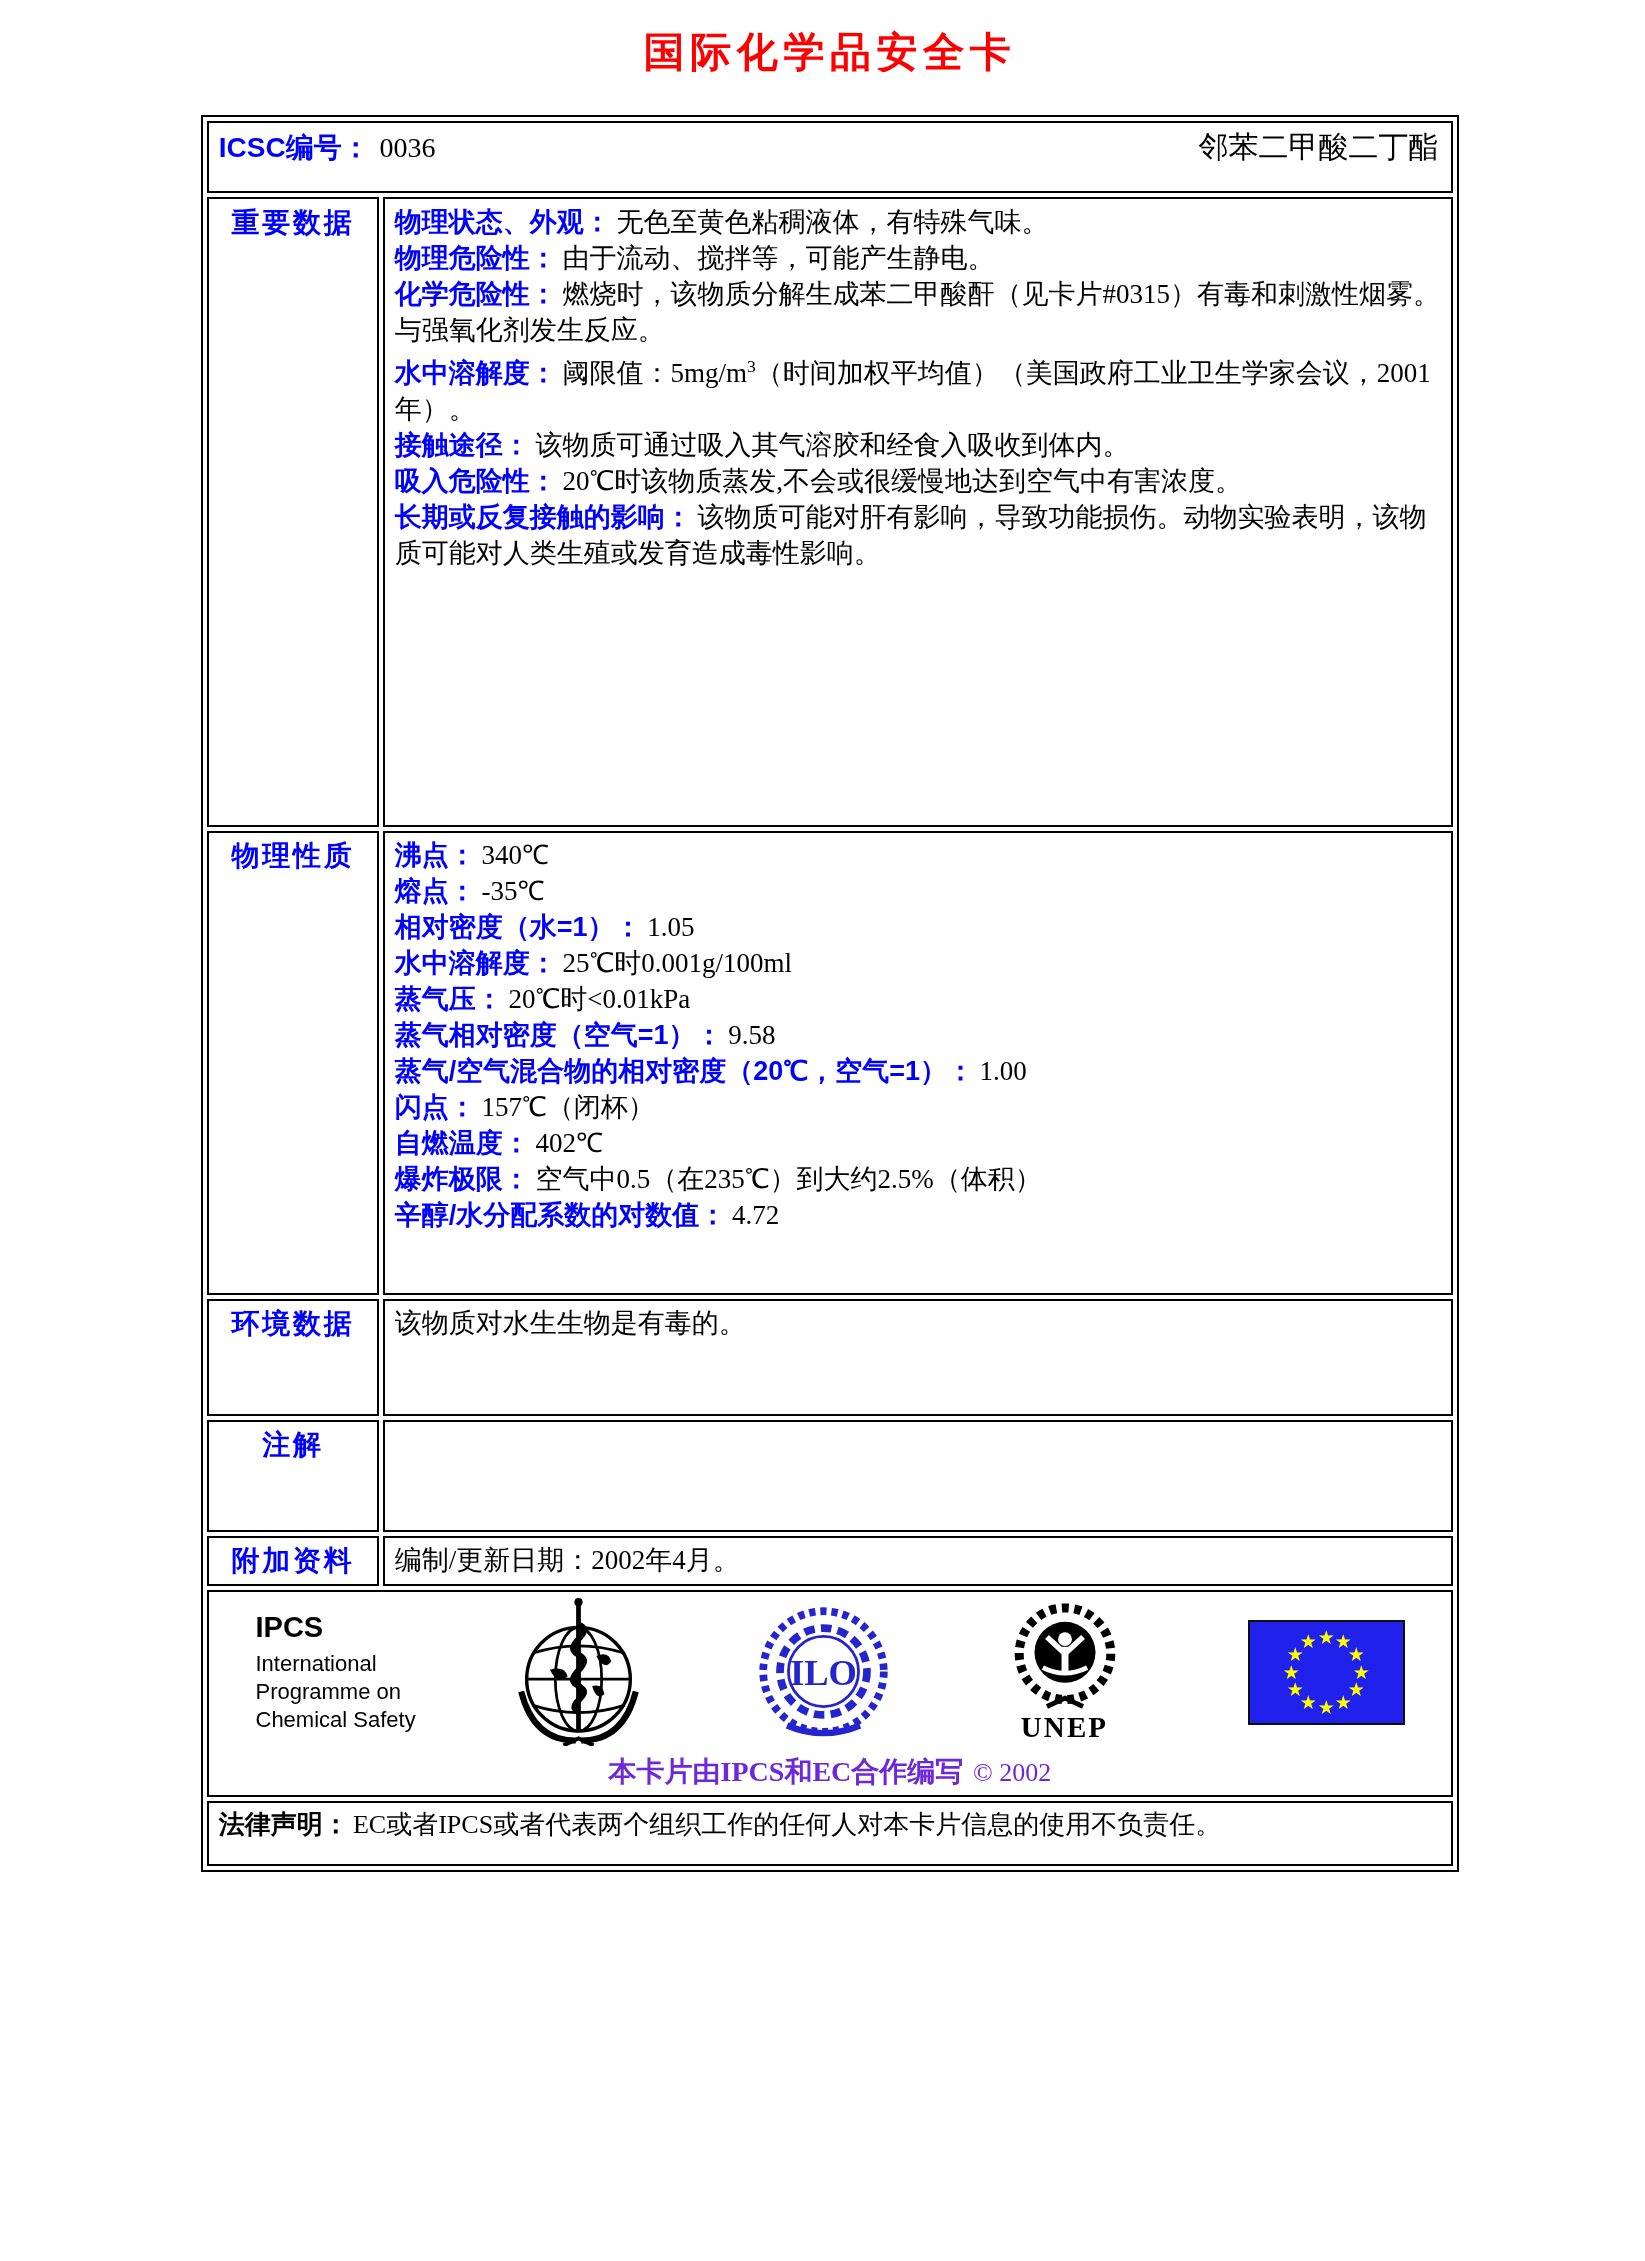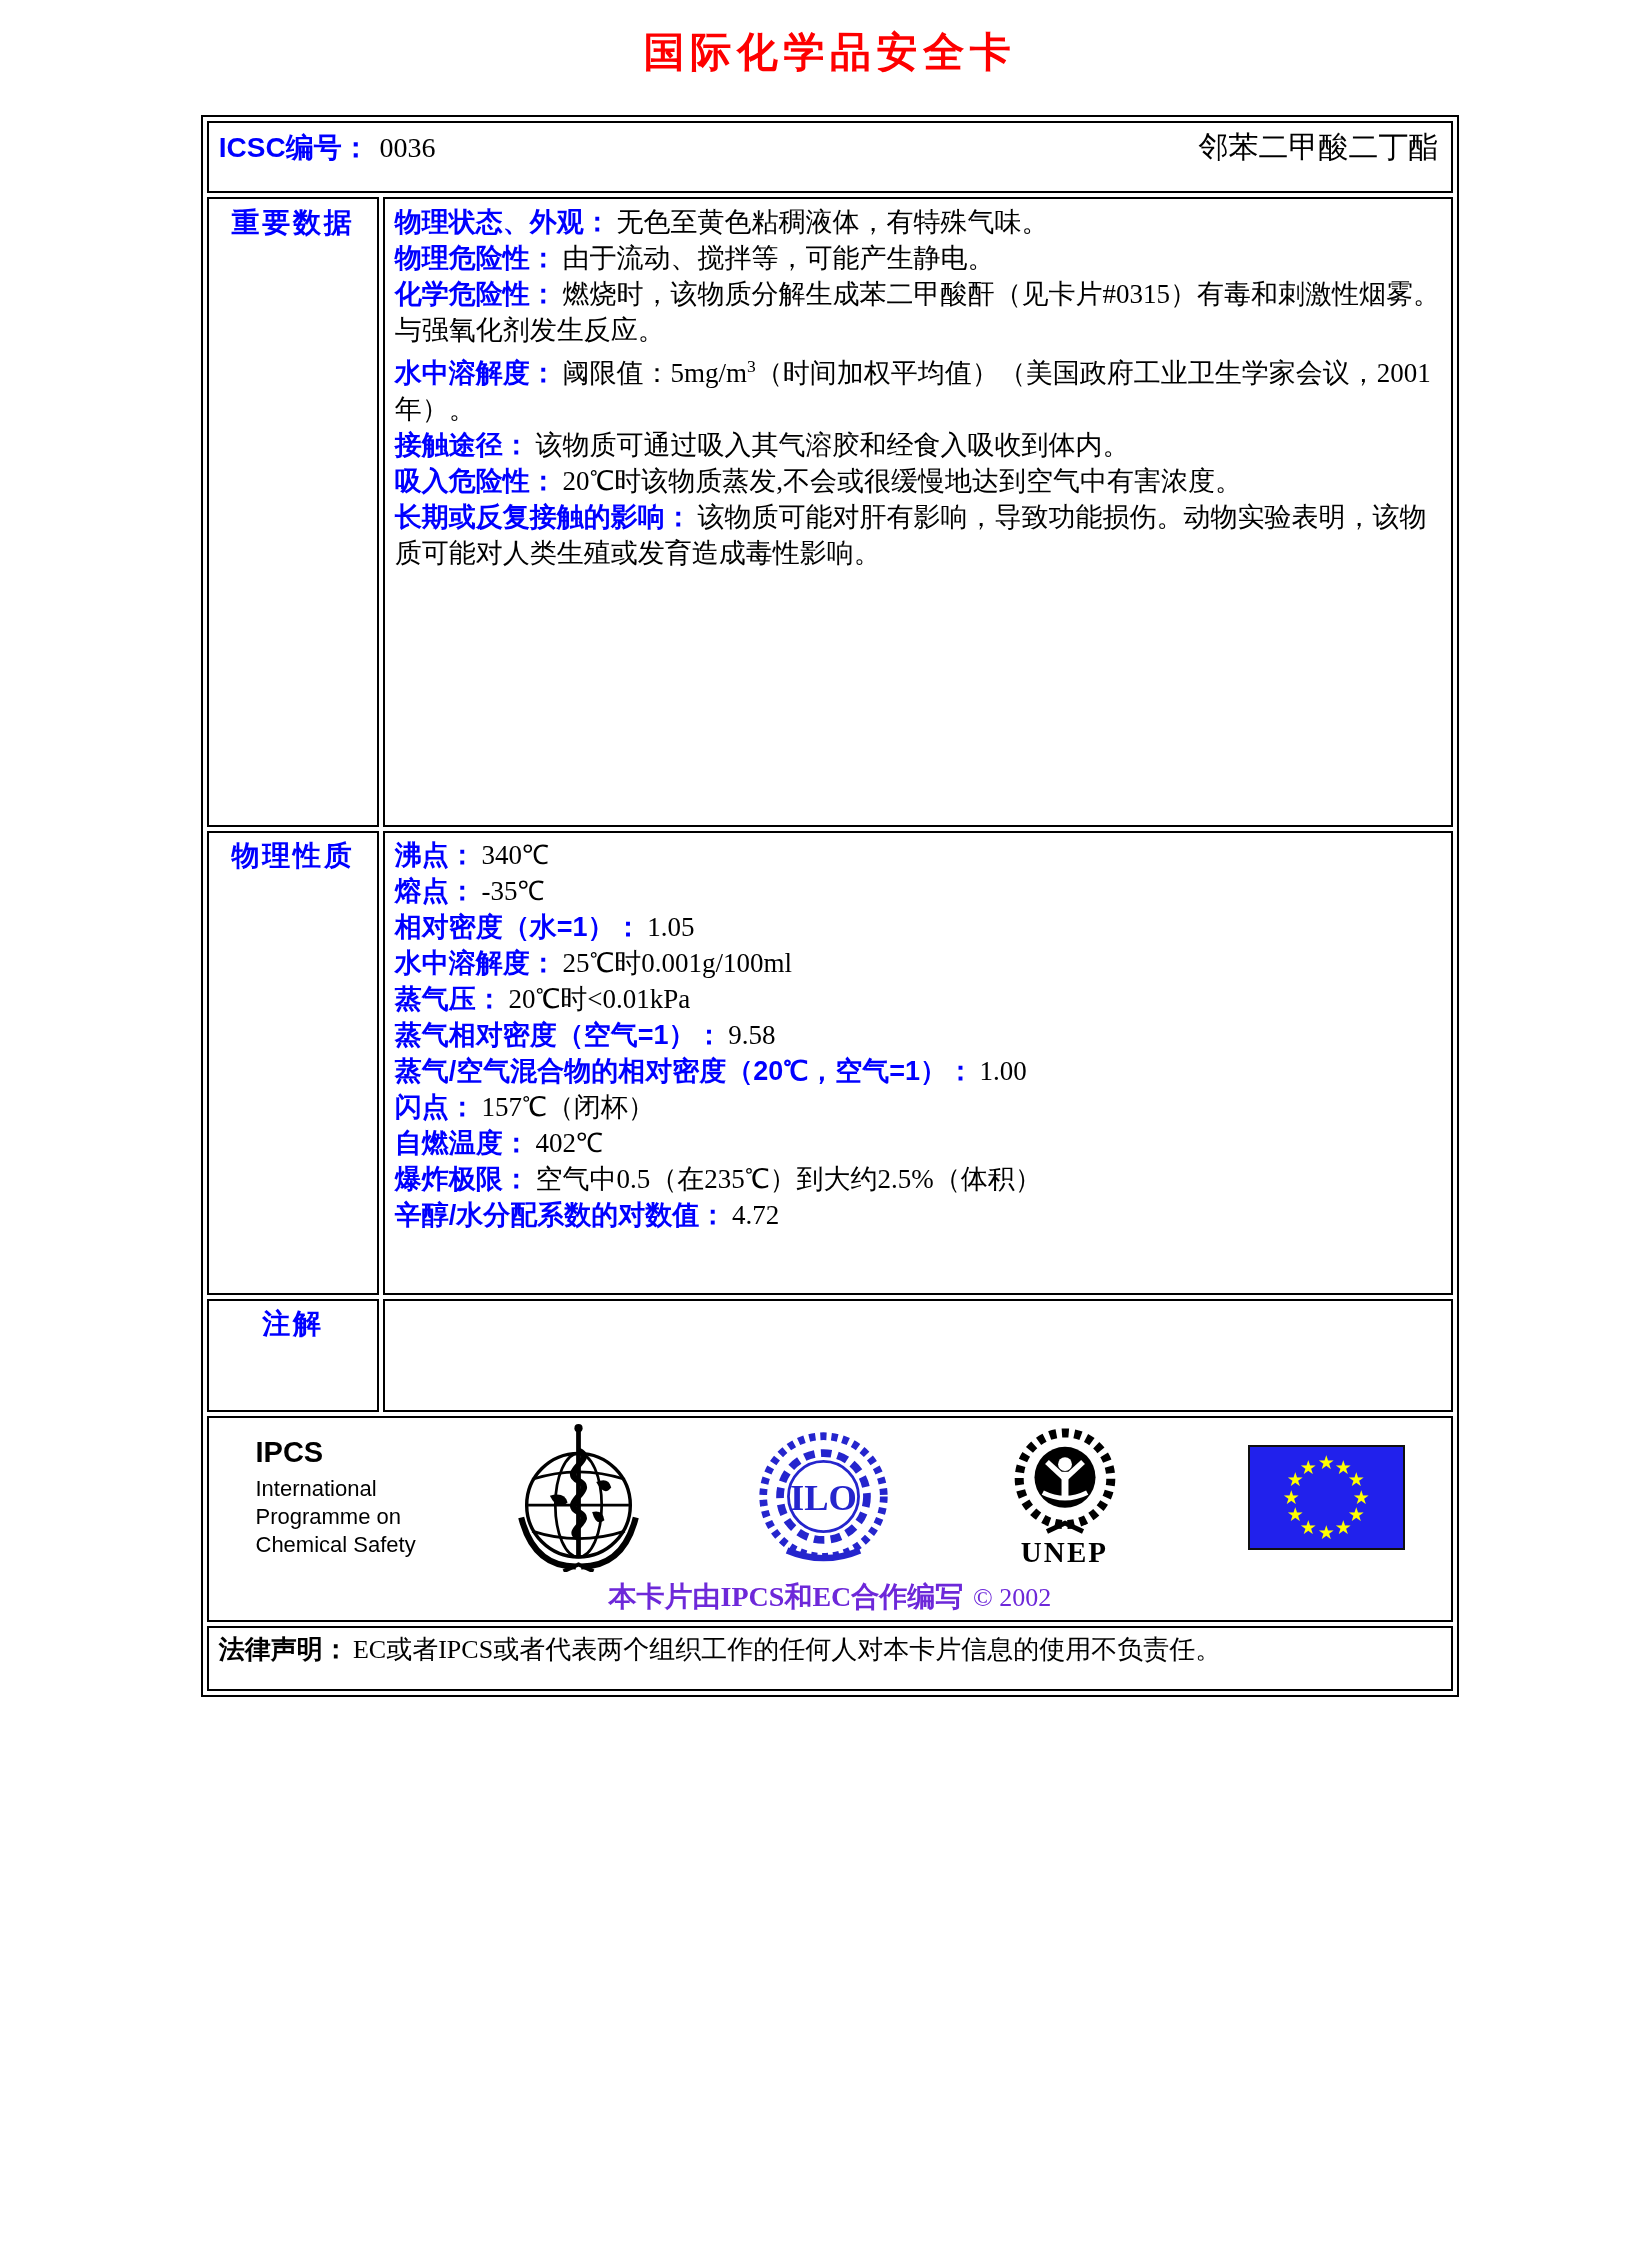--- a/index.html
+++ b/index.html
@@ -122,26 +122,34 @@
         <div class="entry"><span class="lbl">蒸气压：</span><span>20℃时&lt;0.01kPa</span></div>
         <div class="entry"><span class="lbl">蒸气相对密度（空气=1）：</span><span>9.58</span></div>
         <div class="entry"><span class="lbl">蒸气/空气混合物的相对密度（20℃，空气=1）：</span><span>1.00</span></div>
         <div class="entry"><span class="lbl">闪点：</span><span>157℃（闭杯）</span></div>
         <div class="entry"><span class="lbl">自燃温度：</span><span>402℃</span></div>
         <div class="entry"><span class="lbl">爆炸极限：</span><span>空气中0.5（在235℃）到大约2.5%（体积）</span></div>
         <div class="entry"><span class="lbl">辛醇/水分配系数的对数值：</span><span>4.72</span></div>
       </td>
     </tr>
 
+    <tr>
+      <td class="rowlabel" style="height:104px">环境数据</td>
+      <td class="content">该物质对水生生物是有毒的。</td>
+    </tr>
 
     <tr>
       <td class="rowlabel" style="height:100px">注解</td>
       <td class="content"></td>
     </tr>
 
+    <tr>
+      <td class="rowlabel" style="height:31px">附加资料</td>
+      <td class="content">编制/更新日期：2002年4月。</td>
+    </tr>
 
     <tr>
       <td colspan="2" class="logosrow">
         <div class="logos">
           <div class="ipcs-block">
             <div class="ipcs-name">IPCS</div>
             <div class="ipcs-line">International</div>
             <div class="ipcs-line">Programme on</div>
             <div class="ipcs-line">Chemical Safety</div>
           </div>

